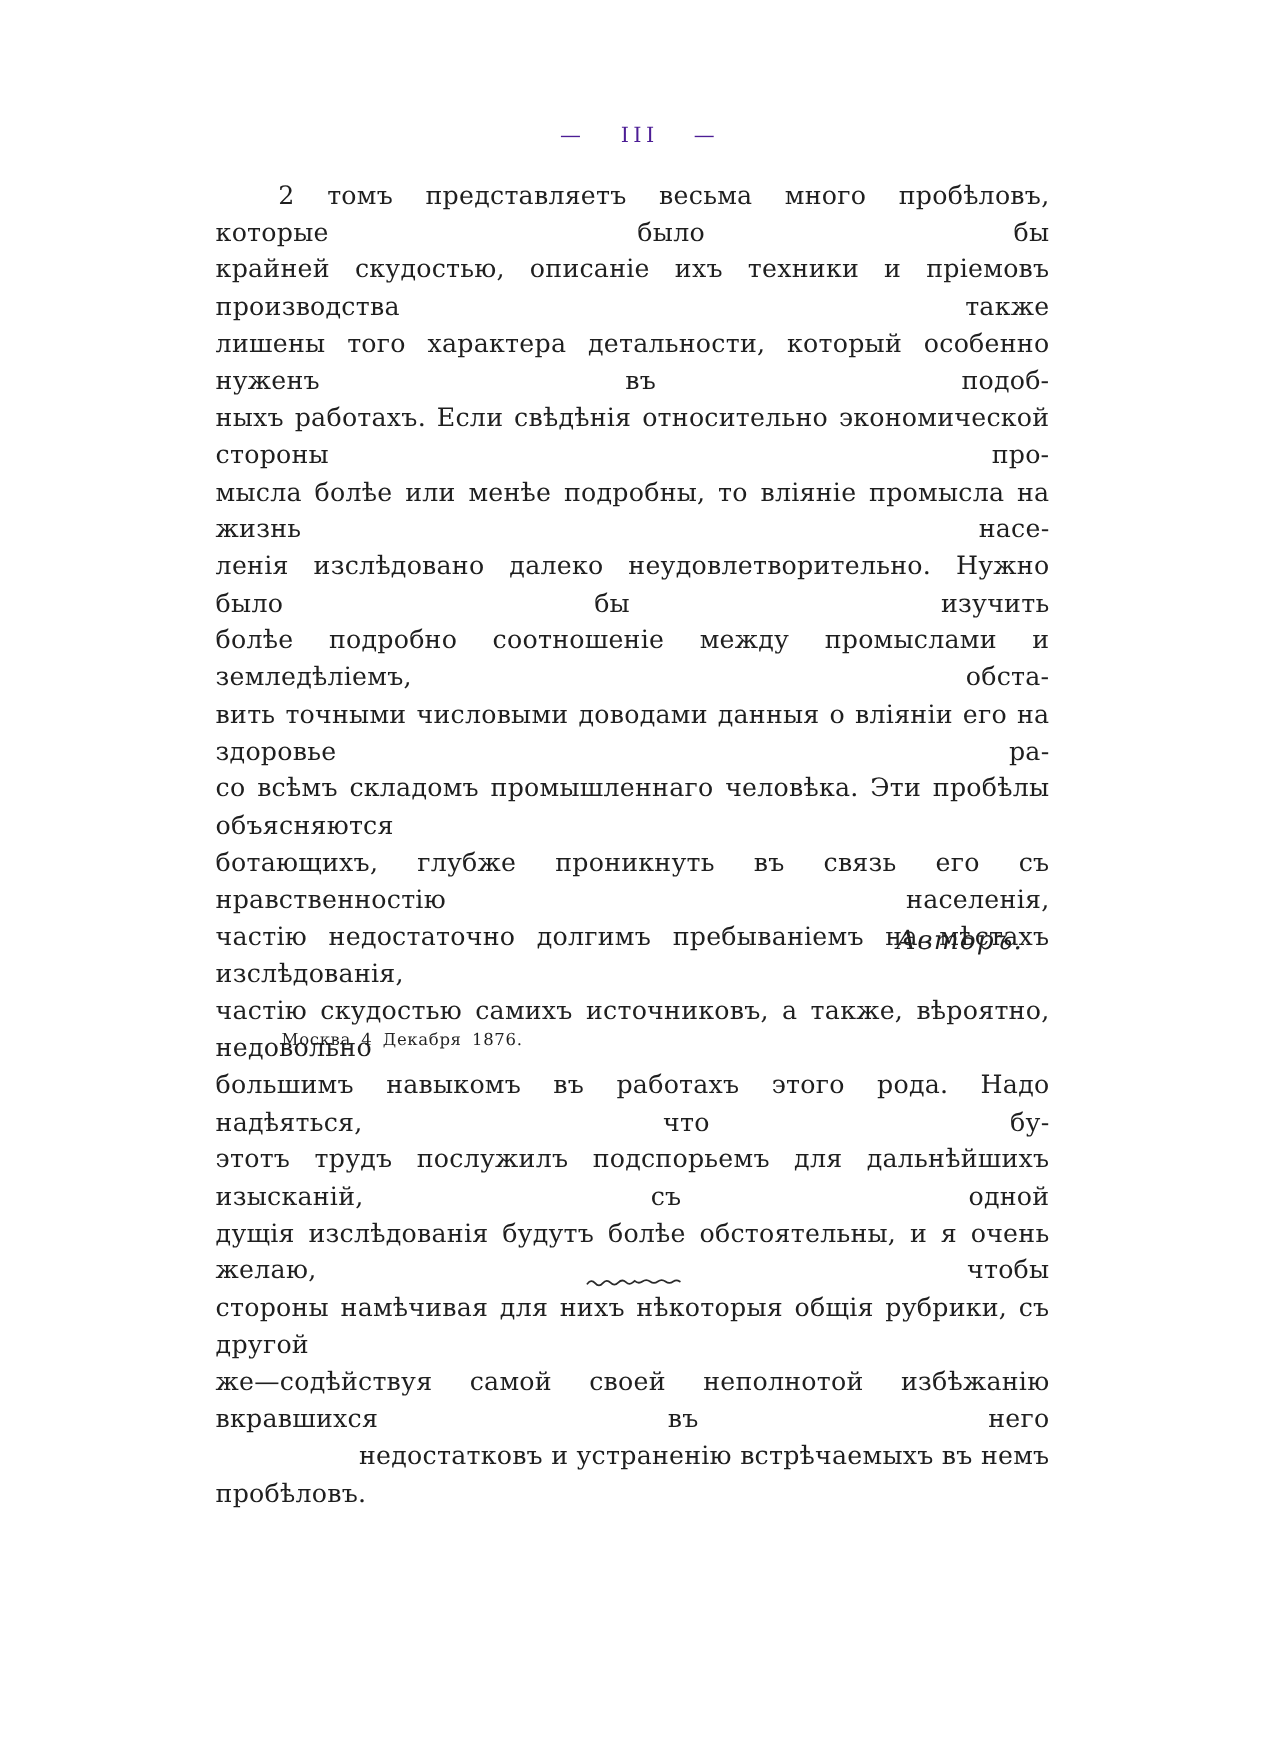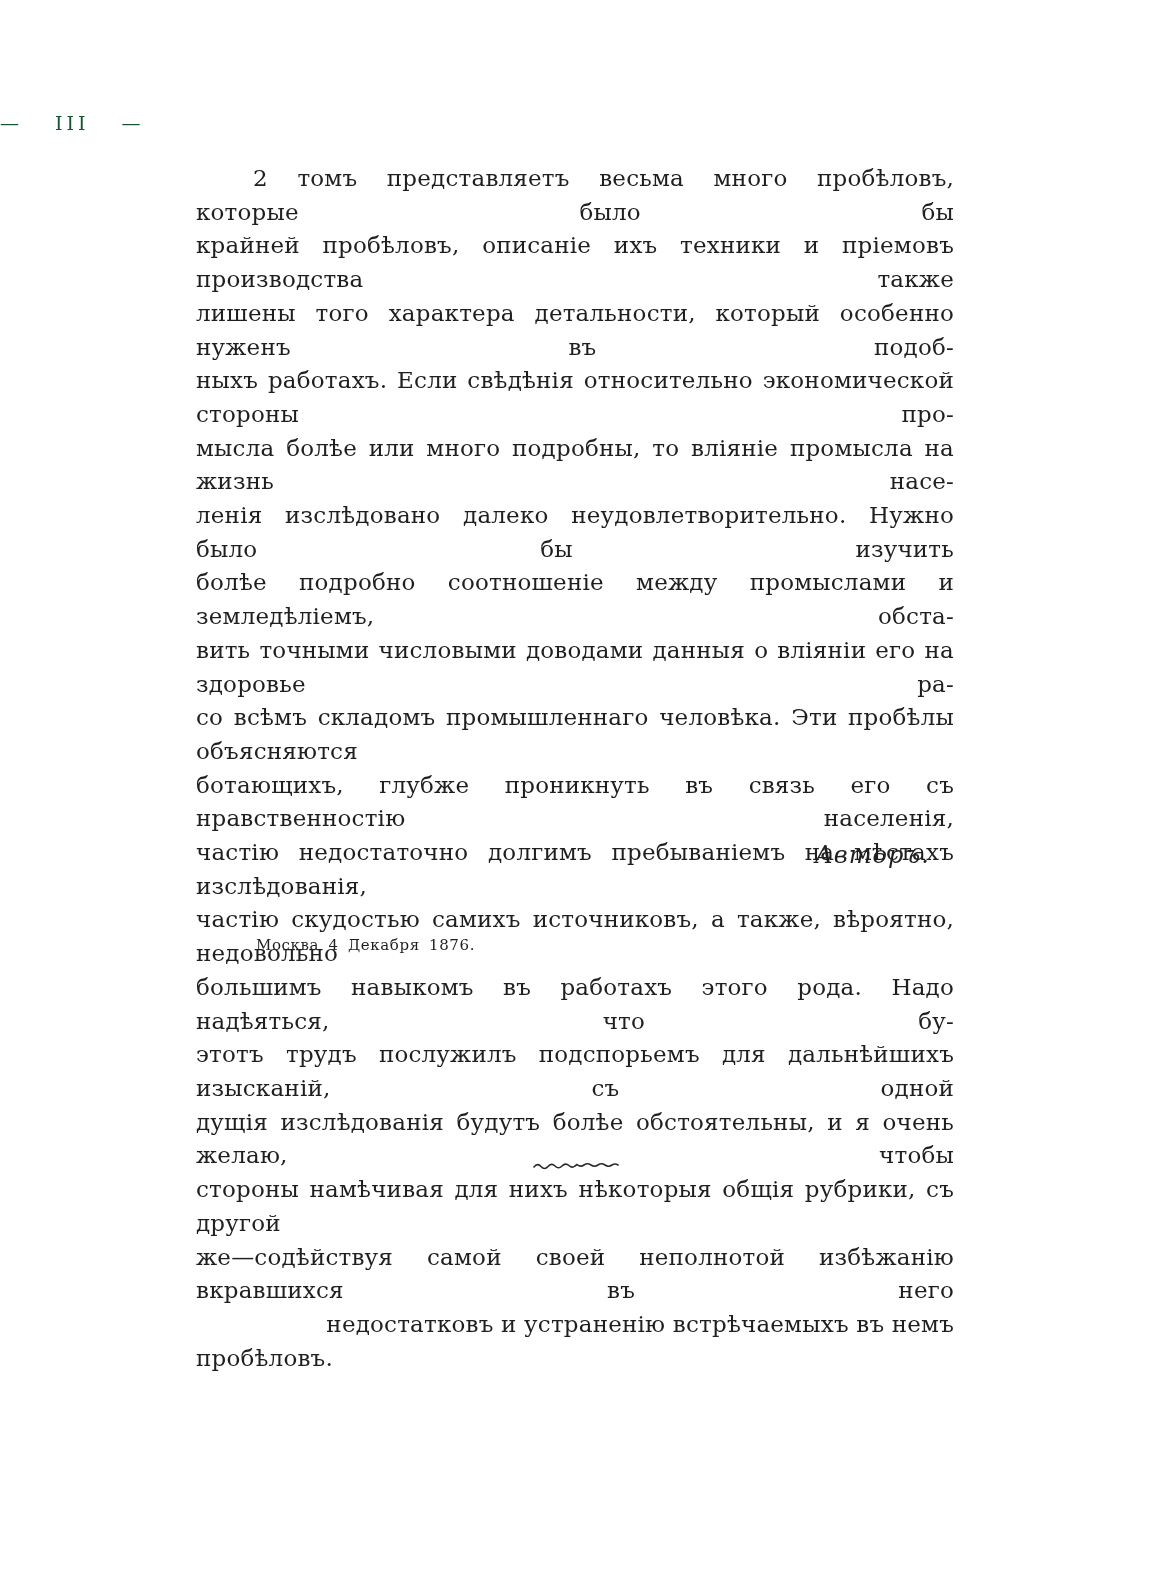--- a/index.html
+++ b/index.html
@@ -10,24 +10,25 @@
     background: #ffffff;
     font-family: "DejaVu Serif", serif;
     color: #1f1f1f;
     overflow: hidden;
   }
   .page-header {
     position: absolute;
     top: 112px;
     left: 0;
     width: 100%;
+    text-align: center;
     font-size: 19px;
     letter-spacing: 4px;
     word-spacing: 22px;
-    color: #14532d;
+    color: #4c1d95;
   }
   .paragraph {
     position: absolute;
     left: 196px;
     top: 162px;
     width: 758px;
     font-size: 23px;
     line-height: 33.7px;
     letter-spacing: 0.2px;
   }
@@ -68,24 +69,24 @@
 </style>
 </head>
 <body>
 
 <div class="page">
 
   <div class="page-header">— III —</div>
 
   <div class="paragraph">
       <div class="line first">2 томъ представляетъ весьма много пробѣловъ, которые было бы</div>
-      <div class="line">крайней пробѣловъ, описаніе ихъ техники и пріемовъ производства также</div>
+      <div class="line">крайней скудостью, описаніе ихъ техники и пріемовъ производства также</div>
       <div class="line">лишены того характера детальности, который особенно нуженъ въ подоб-</div>
       <div class="line">ныхъ работахъ. Если свѣдѣнія относительно экономической стороны про-</div>
-      <div class="line">мысла болѣе или много подробны, то вліяніе промысла на жизнь насе-</div>
+      <div class="line">мысла болѣе или менѣе подробны, то вліяніе промысла на жизнь насе-</div>
       <div class="line">ленія изслѣдовано далеко неудовлетворительно. Нужно было бы изучить</div>
       <div class="line">болѣе подробно соотношеніе между промыслами и земледѣліемъ, обста-</div>
       <div class="line">вить точными числовыми доводами данныя о вліяніи его на здоровье ра-</div>
       <div class="line">со всѣмъ складомъ промышленнаго человѣка. Эти пробѣлы объясняются</div>
       <div class="line">ботающихъ, глубже проникнуть въ связь его съ нравственностію населенія,</div>
       <div class="line">частію недостаточно долгимъ пребываніемъ на мѣстахъ изслѣдованія,</div>
       <div class="line">частію скудостью самихъ источниковъ, а также, вѣроятно, недовольно</div>
       <div class="line">большимъ навыкомъ въ работахъ этого рода. Надо надѣяться, что бу-</div>
       <div class="line">этотъ трудъ послужилъ подспорьемъ для дальнѣйшихъ изысканій, съ одной</div>
       <div class="line">дущія изслѣдованія будутъ болѣе обстоятельны, и я очень желаю, чтобы</div>

